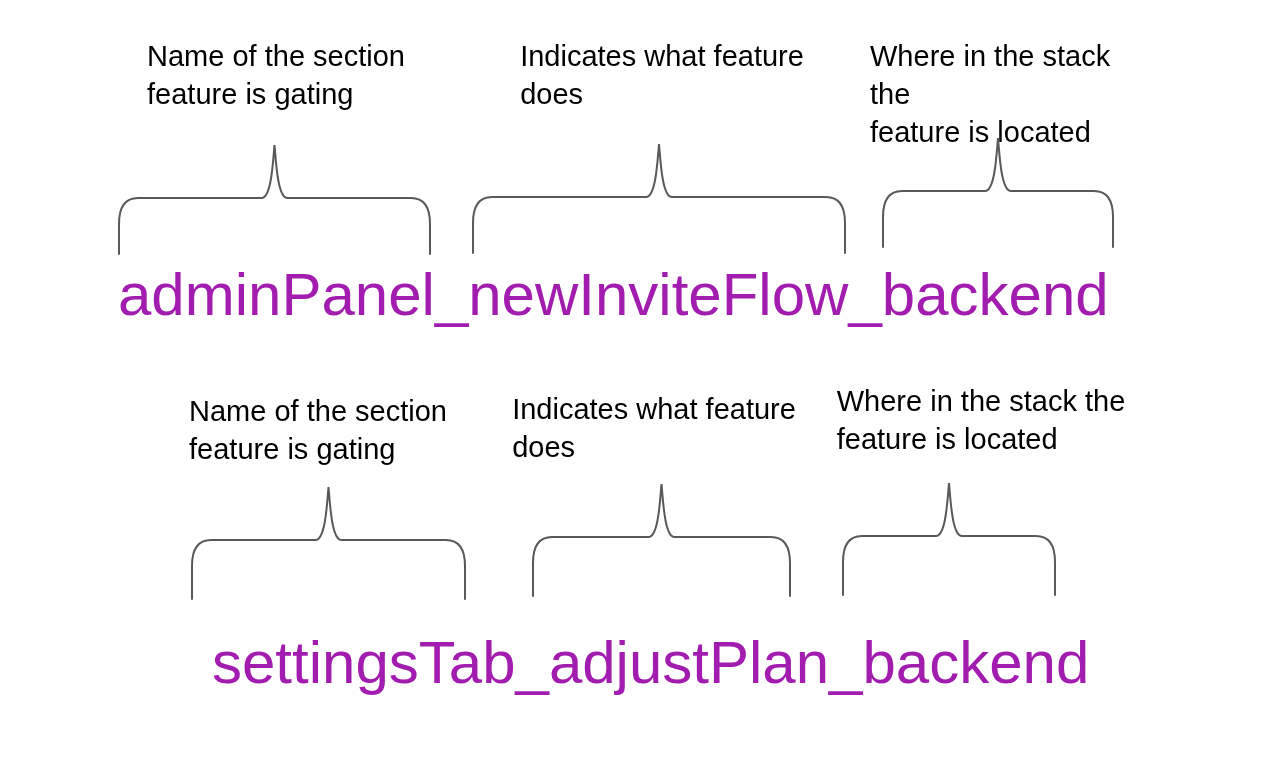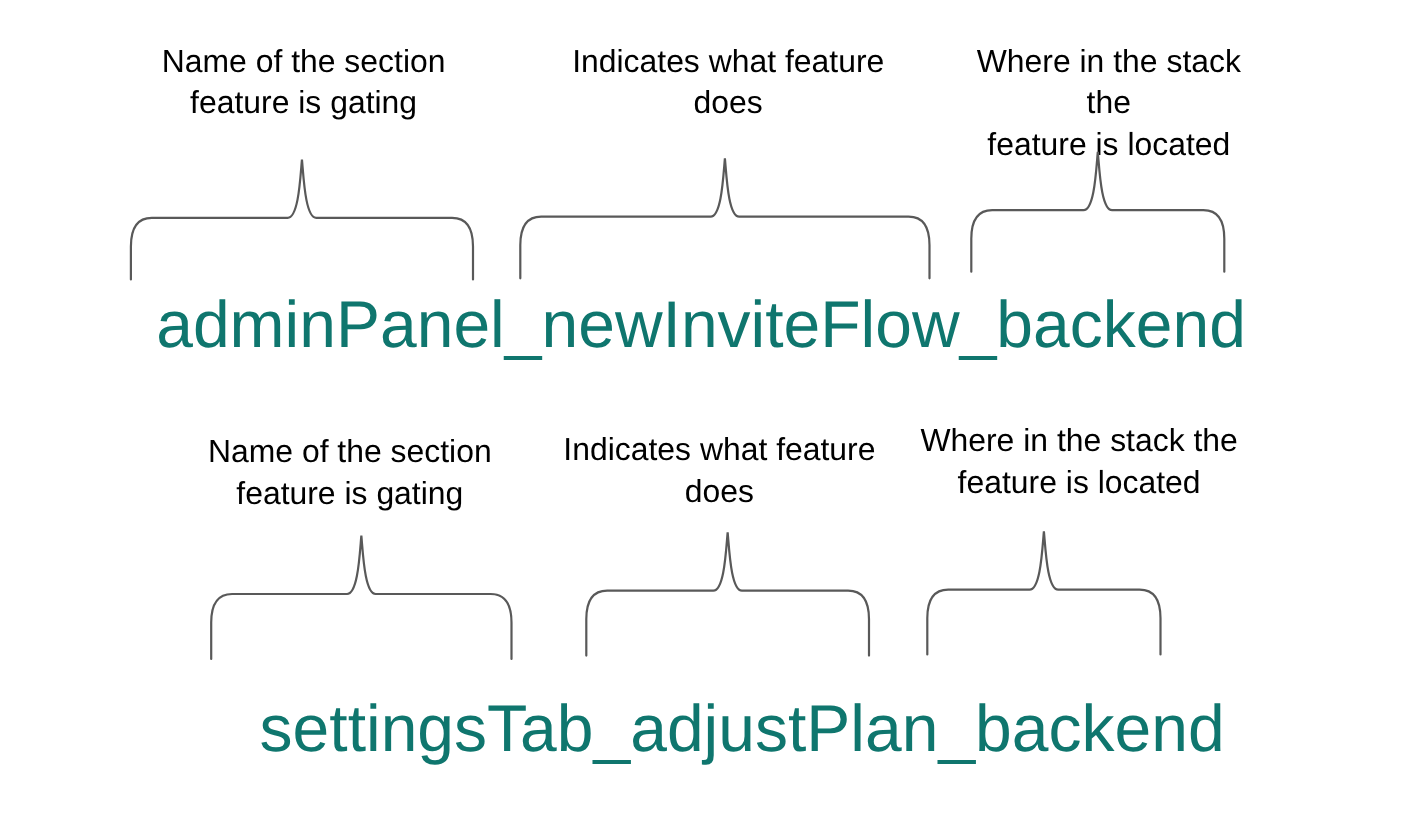--- a/index.html
+++ b/index.html
@@ -9,37 +9,35 @@
     background: #ffffff;
     position: relative;
     overflow: hidden;
     font-family: "Liberation Sans", sans-serif;
     color: #000000;
   }
   .canvas { position: absolute; inset: 0; }
   .annotation-label {
     position: absolute;
     transform: translateX(-50%);
-    text-align: center;
     font-size: 29px;
     line-height: 38px;
     white-space: pre-line;
     color: #000000;
   }
   .brace {
     position: absolute;
     overflow: visible;
   }
   .flag-name {
     position: absolute;
     font-size: 60px;
     line-height: 1.2;
     white-space: nowrap;
-    color: #0f766e;
-    margin-left: 24px;
+    color: #a21caf;
   }
 </style>
 </head>
 <body>
 
 <div class="canvas">
 
   <section>
 
     <div class="annotation-label" style="left:276px; top:37px;">Name of the section

